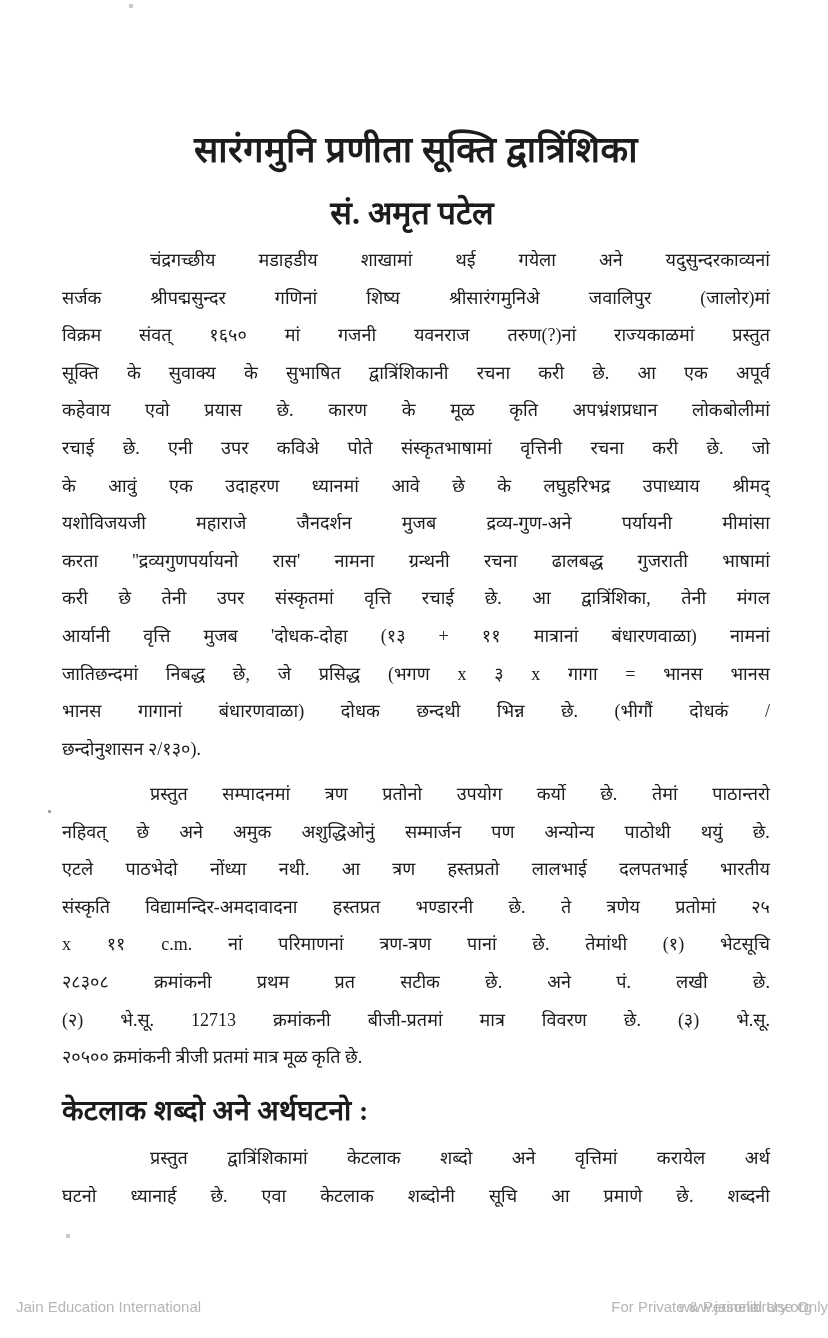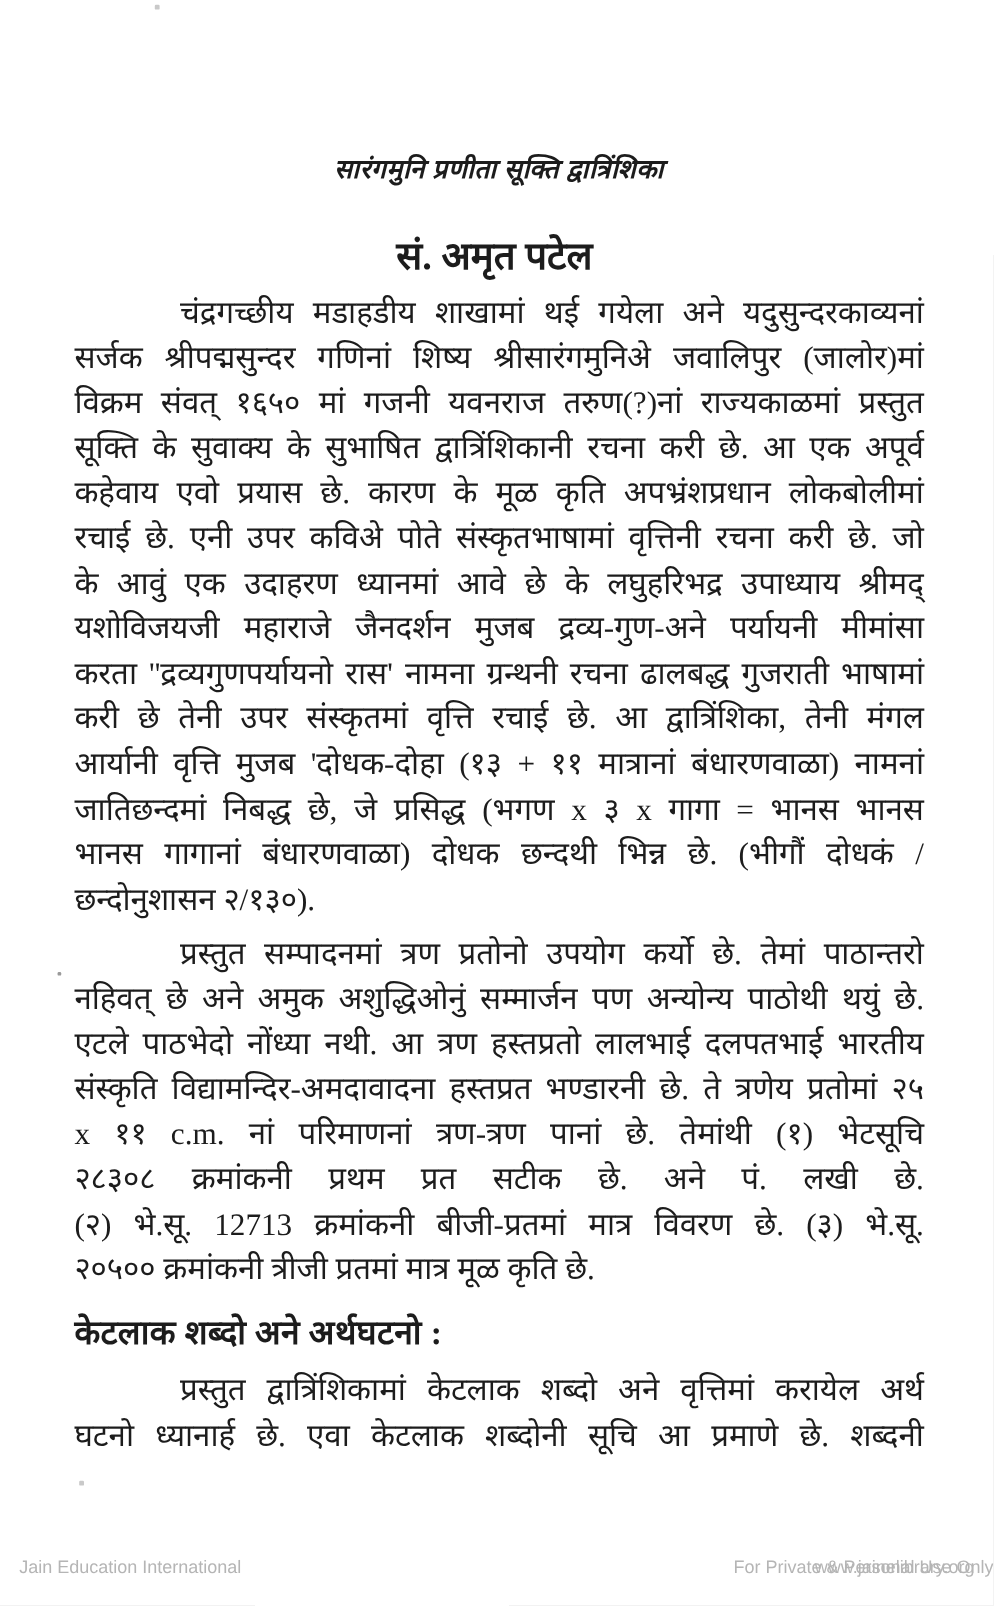--- a/index.html
+++ b/index.html
@@ -15,44 +15,43 @@
     overflow: hidden;
     font-family: "Liberation Serif", "DejaVu Serif", serif;
     color: #1c1c1c;
   }
   .doc-title {
     position: absolute;
     top: 124px;
     left: 62px;
     width: 708px;
     text-align: center;
-    font-size: 22px;
+    font-size: 36px;
     font-weight: bold;
     letter-spacing: 0.5px;
-    font-style: italic;
   }
   .doc-byline {
     position: absolute;
     top: 190px;
     left: 62px;
     width: 700px;
     text-align: center;
     font-size: 32px;
     font-weight: bold;
   }
   .para {
     position: absolute;
     left: 62px;
     width: 708px;
   }
   .para-1 { top: 242px; }
   .para-2 { top: 776px; }
   .para-3 { top: 1140px; }
   .line {
-    font-size: 26px;
+    font-size: 18px;
     line-height: 37.6px;
     height: 37.6px;
     white-space: nowrap;
     text-align: justify;
     text-align-last: justify;
     text-justify: inter-word;
     overflow: visible;
   }
   .line.justified { display: flex; justify-content: space-between; }
   .line.justified span.w { flex: 0 0 auto; }

